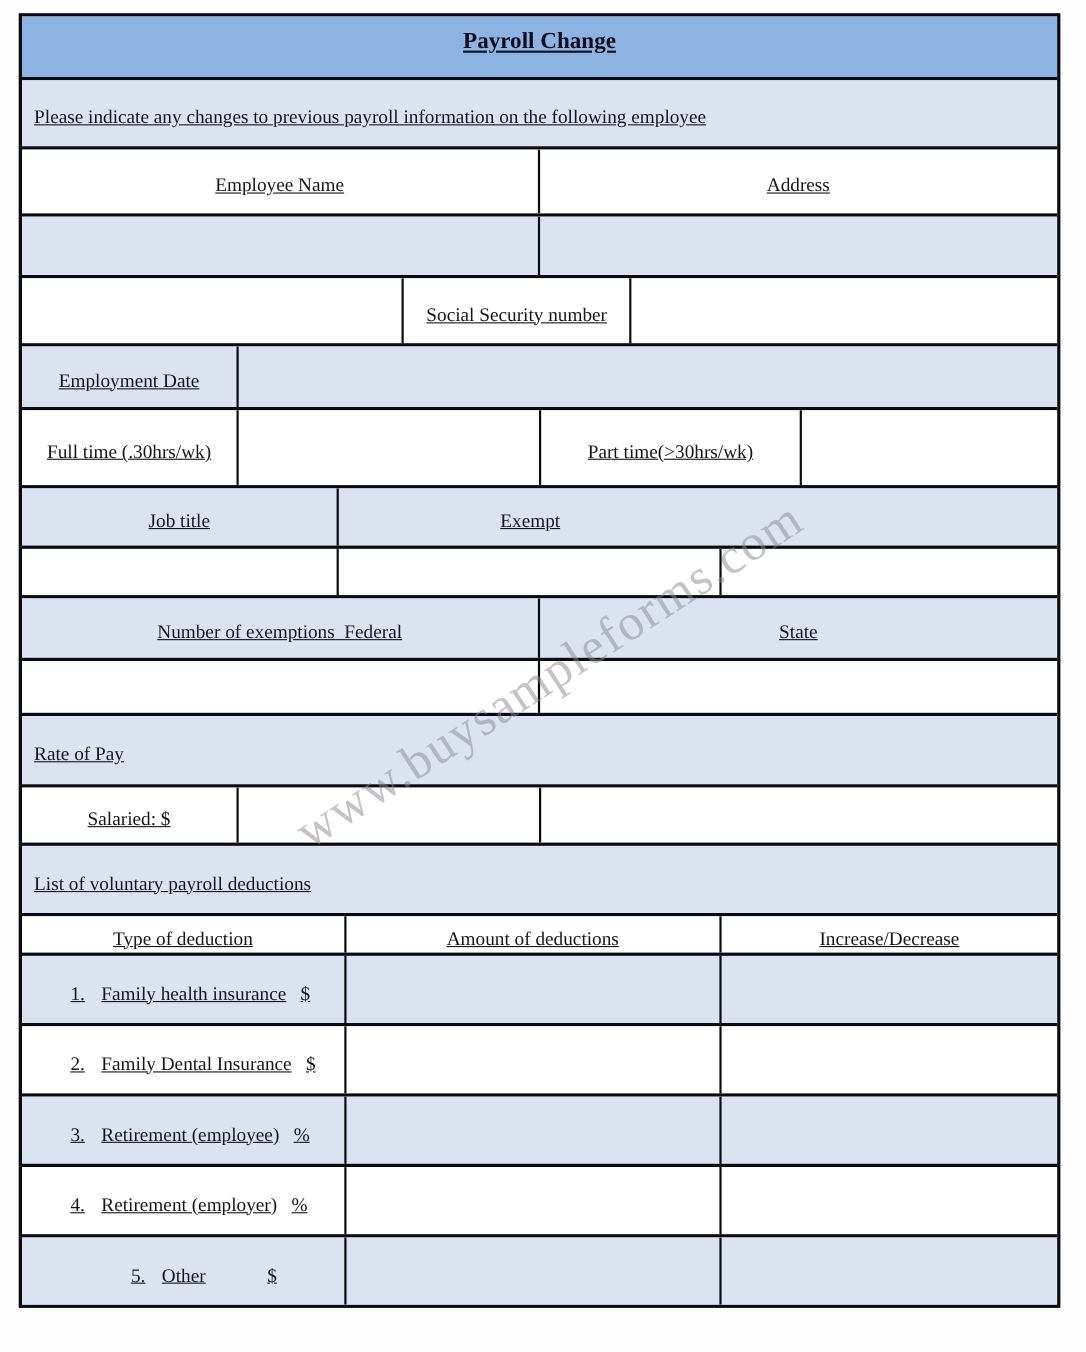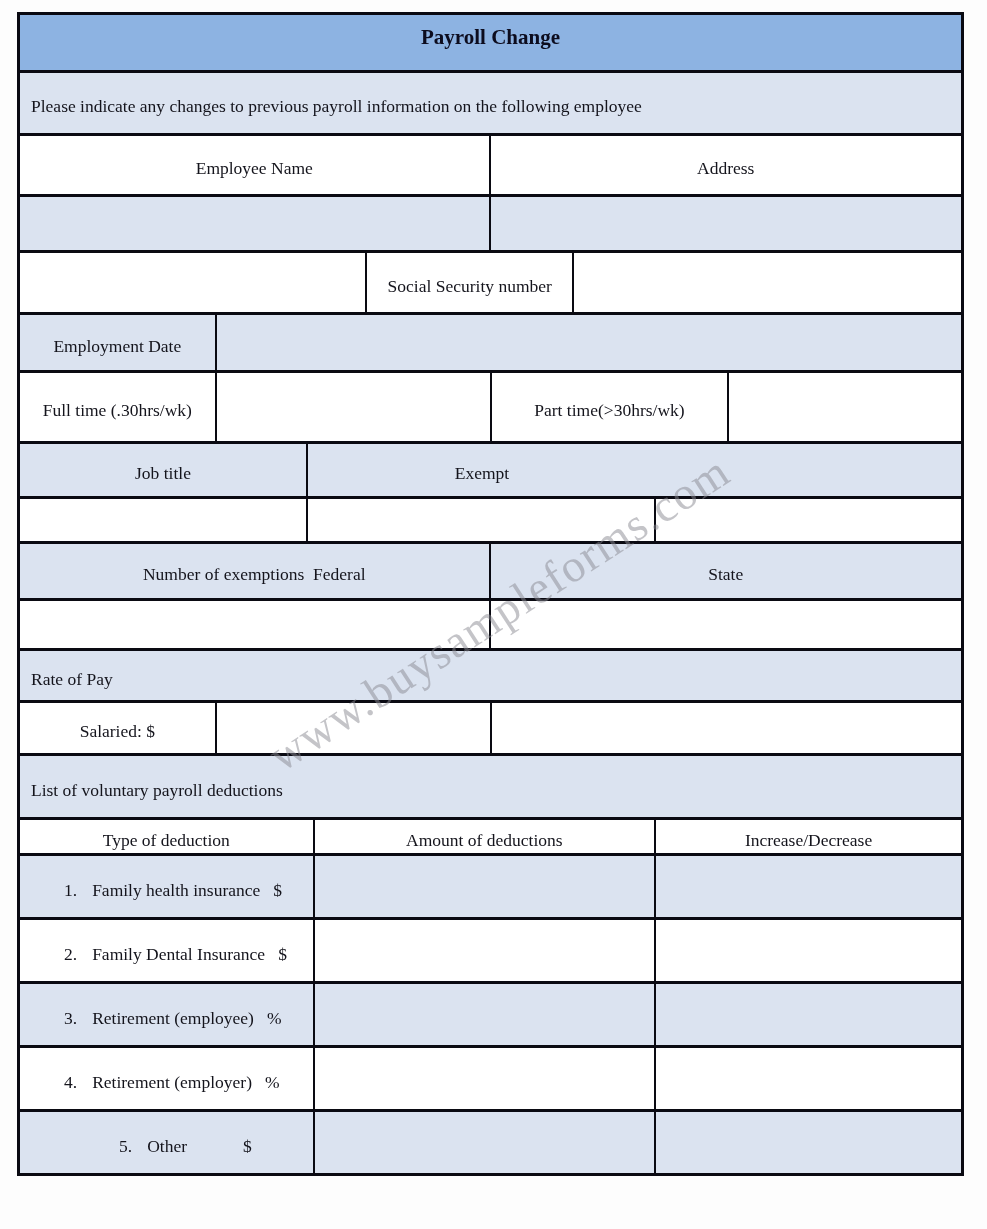--- a/index.html
+++ b/index.html
@@ -13,20 +13,21 @@
   }
   .sheet {
     position:absolute; left:17px; top:12px; width:941px;
     border:3px solid #0a0a12;
   }
   .row {
     display:flex;
     box-sizing:border-box;
     border-bottom:3px solid #0a0a12;
     width:100%;
+    text-decoration:underline;
   }
   .row:last-child { border-bottom:none; }
   .cell {
     box-sizing:border-box;
     display:flex; align-items:center; justify-content:center;
     border-right:2px solid #0a0a12;
     font-size:17.5px;
     padding-top:9px; padding-bottom:2px;
     white-space:pre-wrap;
     overflow:hidden;
@@ -47,21 +48,21 @@
   .r-instr    { height:63px; }
   .r-name     { height:61px; }
   .r-blank1   { height:56px; }
   .r-phone    { height:62px; }
   .r-empdate  { height:58px; }
   .r-full     { height:71px; }
   .r-job      { height:55px; }
   .r-jobblank { height:45px; }
   .r-exempt   { height:57px; }
   .r-exblank  { height:50px; }
-  .r-rate     { height:52px; }
+  .r-rate     { height:65px; }
   .r-sal      { height:53px; }
   .r-dedhead  { height:64px; }
   .r-dedcols  { height:36px; }
   .r-ded      { height:64px; }
   .r-ded-last { height:61px; }
 
   
   .w100 { width:100%; }
   .w50  { width:50%; }
   .w-p1 { width:13.3%; } .w-p2 { width:36.9%; } .w-p3 { width:22%; } .w-p4 { width:27.8%; }

